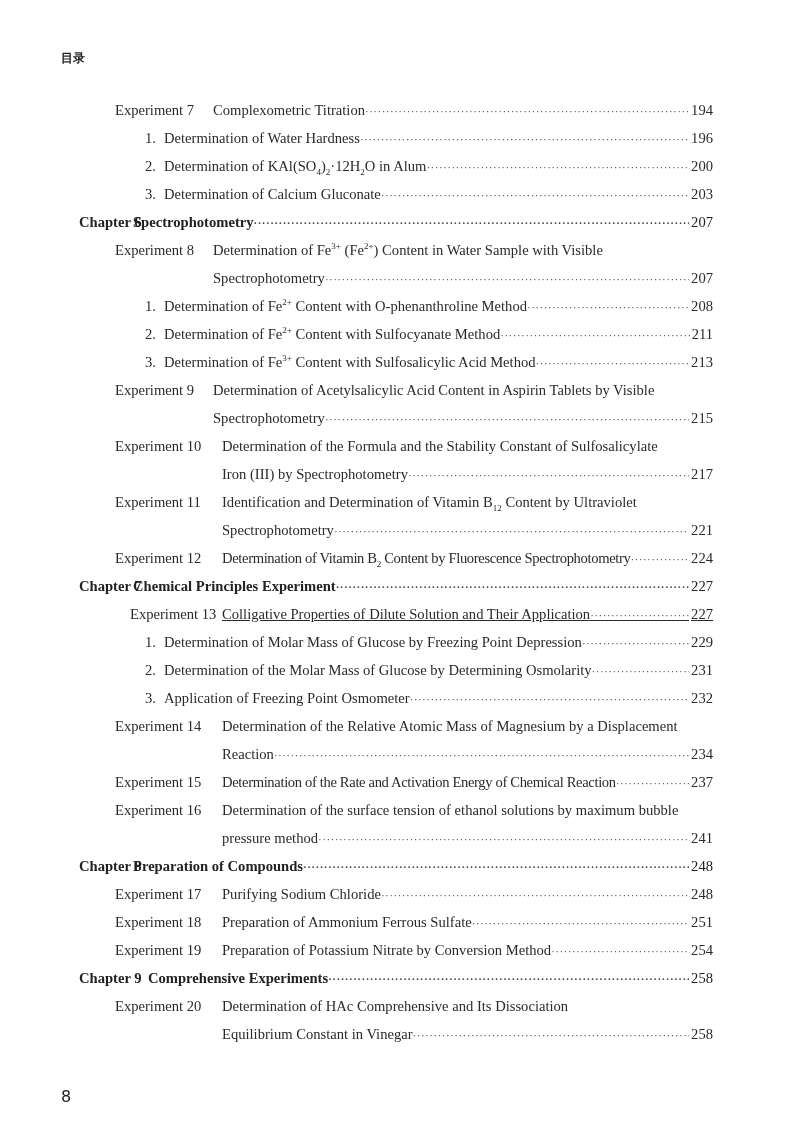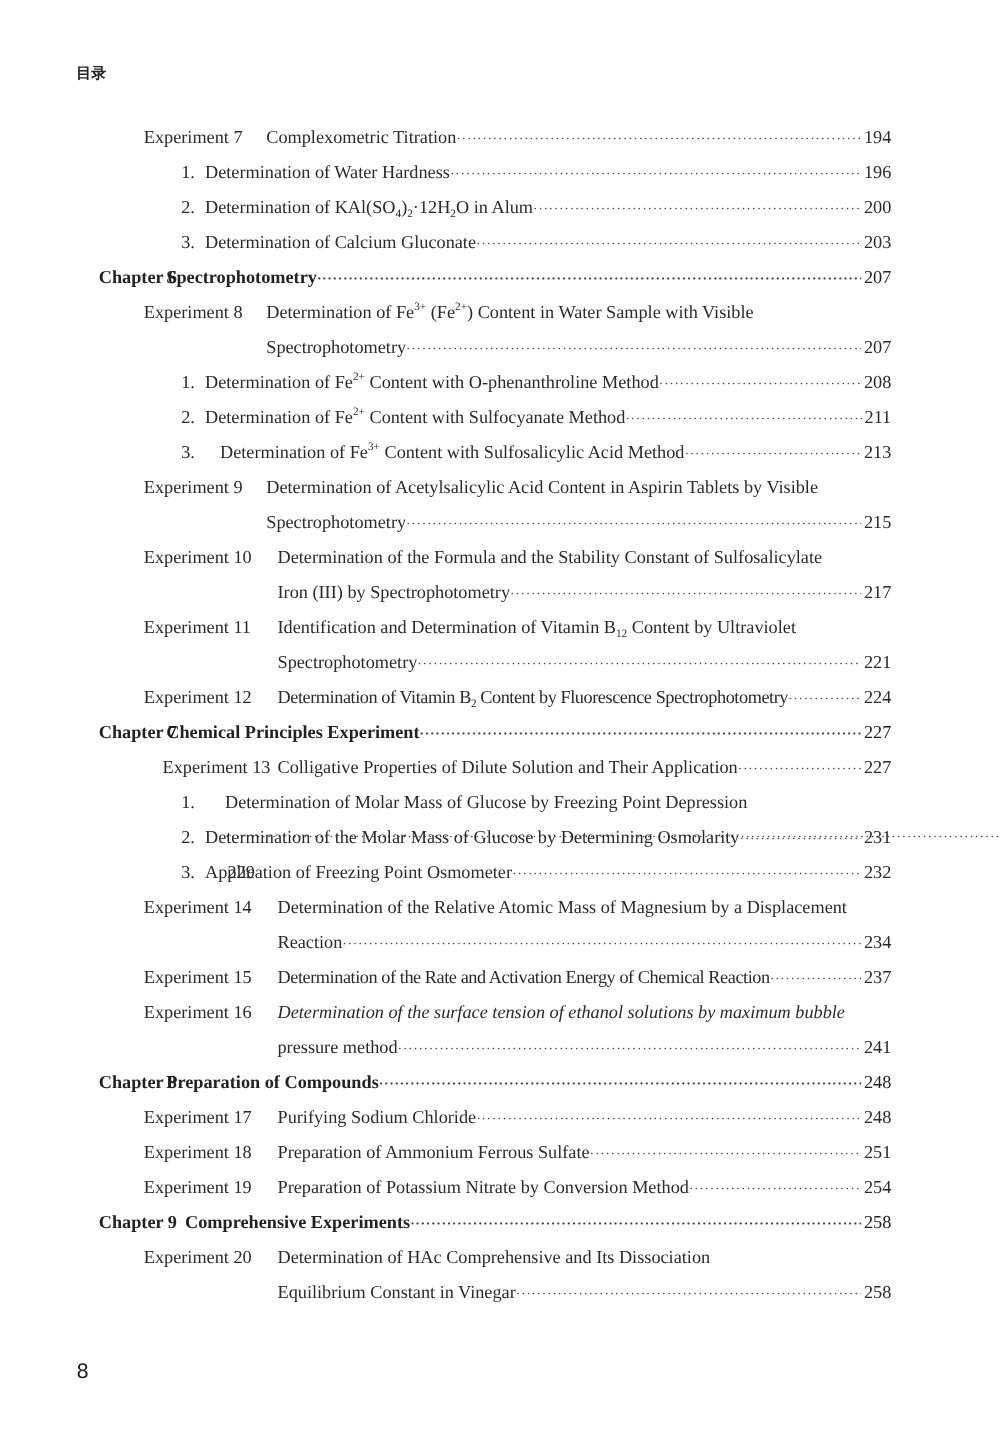--- a/index.html
+++ b/index.html
@@ -89,21 +89,21 @@
     <div class="line">
       <span class="lab" style="left: 145px;">2.</span>
       <div class="row" style="left: 164px;">
         <span>Determination of Fe<sup>2+</sup> Content with Sulfocyanate Method</span>
         <span class="lead"></span>
         <span class="pg" style="font-weight: normal;">211</span>
       </div>
     </div>
     <div class="line">
       <span class="lab" style="left: 145px;">3.</span>
-      <div class="row" style="left: 176px;">
+      <div class="row" style="left: 164px;">
         <span>Determination of Fe<sup>3+</sup> Content with Sulfosalicylic Acid Method</span>
         <span class="lead"></span>
         <span class="pg" style="font-weight: normal;">213</span>
       </div>
     </div>
     <div class="line">
       <span class="lab" style="left: 115px;">Experiment 9</span>
       <div class="row" style="left: 213px; right: auto;">
         <span>Determination of Acetylsalicylic Acid Content in Aspirin Tablets by Visible</span>
       </div>
@@ -152,29 +152,29 @@
     <div class="line chap">
       <span class="lab" style="left: 79px;">Chapter 7</span>
       <div class="row" style="left: 133px;">
         <span>Chemical Principles Experiment</span>
         <span class="lead"></span>
         <span class="pg" style="font-weight: normal;">227</span>
       </div>
     </div>
     <div class="line">
       <span class="lab" style="left: 130px;">Experiment 13</span>
-      <div class="row" style="left: 222px;">
+      <div class="row" style="left: 222px; text-decoration: underline;">
         <span>Colligative Properties of Dilute Solution and Their Application</span>
         <span class="lead"></span>
         <span class="pg" style="font-weight: normal;">227</span>
       </div>
     </div>
     <div class="line">
       <span class="lab" style="left: 145px;">1.</span>
-      <div class="row" style="left: 180px; flex-direction: column;">
+      <div class="row" style="left: 164px;">
         <span>Determination of Molar Mass of Glucose by Freezing Point Depression</span>
         <span class="lead"></span>
         <span class="pg" style="font-weight: normal;">229</span>
       </div>
     </div>
     <div class="line">
       <span class="lab" style="left: 145px;">2.</span>
       <div class="row" style="left: 164px;">
         <span>Determination of the Molar Mass of Glucose by Determining Osmolarity</span>
         <span class="lead"></span>
@@ -205,21 +205,21 @@
     <div class="line">
       <span class="lab" style="left: 115px;">Experiment 15</span>
       <div class="row" style="left: 222px;">
         <span style="letter-spacing: -0.35px;">Determination of the Rate and Activation Energy of Chemical Reaction</span>
         <span class="lead"></span>
         <span class="pg" style="font-weight: normal;">237</span>
       </div>
     </div>
     <div class="line">
       <span class="lab" style="left: 115px;">Experiment 16</span>
-      <div class="row" style="left: 222px; right: auto; font-style: italic;">
+      <div class="row" style="left: 222px; right: auto;">
         <span>Determination of the surface tension of ethanol solutions by maximum bubble</span>
       </div>
     </div>
     <div class="line">
       <div class="row" style="left: 222px;">
         <span>pressure method</span>
         <span class="lead"></span>
         <span class="pg" style="font-weight: normal;">241</span>
       </div>
     </div>

